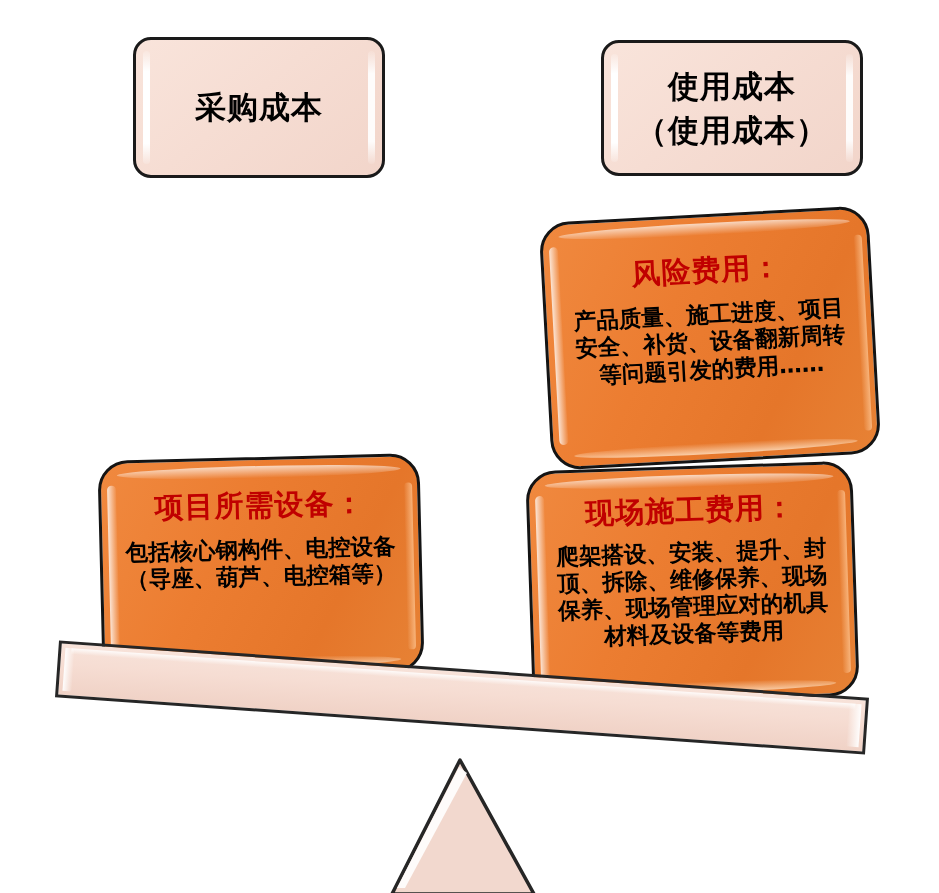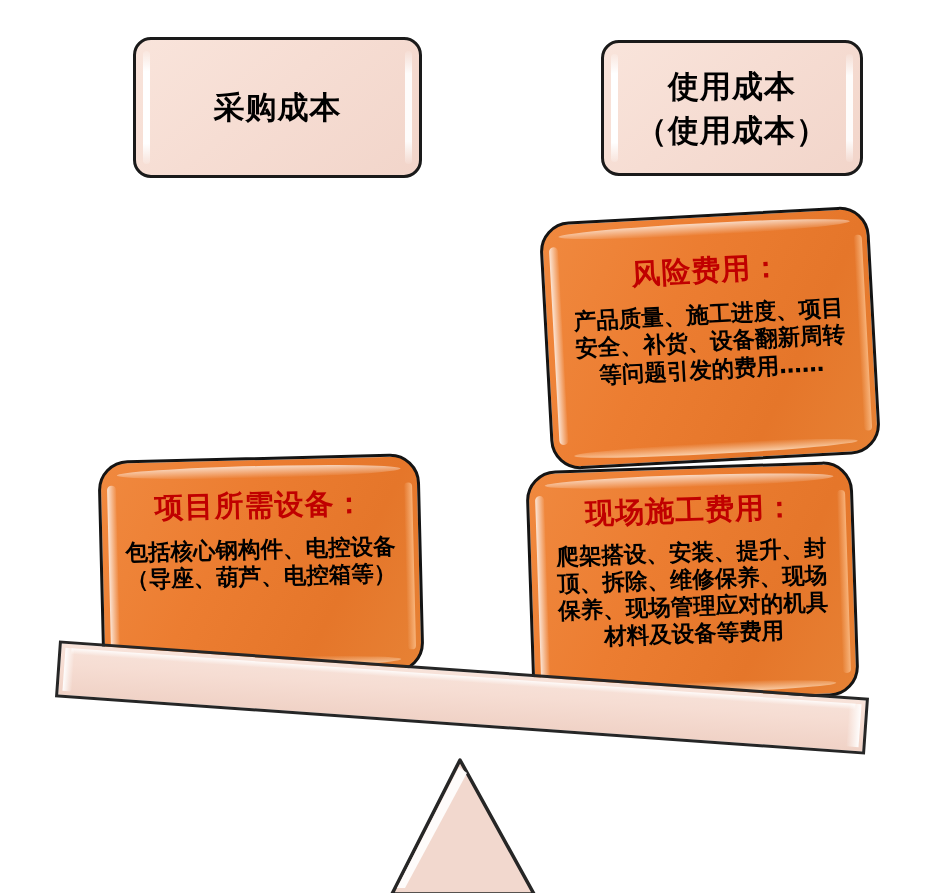--- a/index.html
+++ b/index.html
@@ -53,21 +53,21 @@
     width: 7px;
     border-radius: 6px;
     background: linear-gradient(to bottom, rgba(255,255,255,0.10) 0%, rgba(255,255,255,0.92) 20%, rgba(255,255,255,0.92) 80%, rgba(255,255,255,0.10) 100%);
   }
   .plaque .line {
     position: relative;
     z-index: 2;
     white-space: nowrap;
   }
 
-  #plaque-purchase { left: 133px; top: 37px; width: 289px; height: 141px; }
+  #plaque-purchase { left: 133px; top: 37px; width: 252px; height: 141px; }
   #plaque-usage    { left: 601px; top: 40px; width: 262px; height: 136px; }
 
   
   .card {
     position: absolute;
     box-sizing: border-box;
     background: linear-gradient(118deg, #f0893f 0%, #ec7d31 38%, #e5762a 72%, #e78235 100%);
     border: 3px solid #141414;
     border-radius: 30px;
     padding: 6px 20px 10px 20px;

